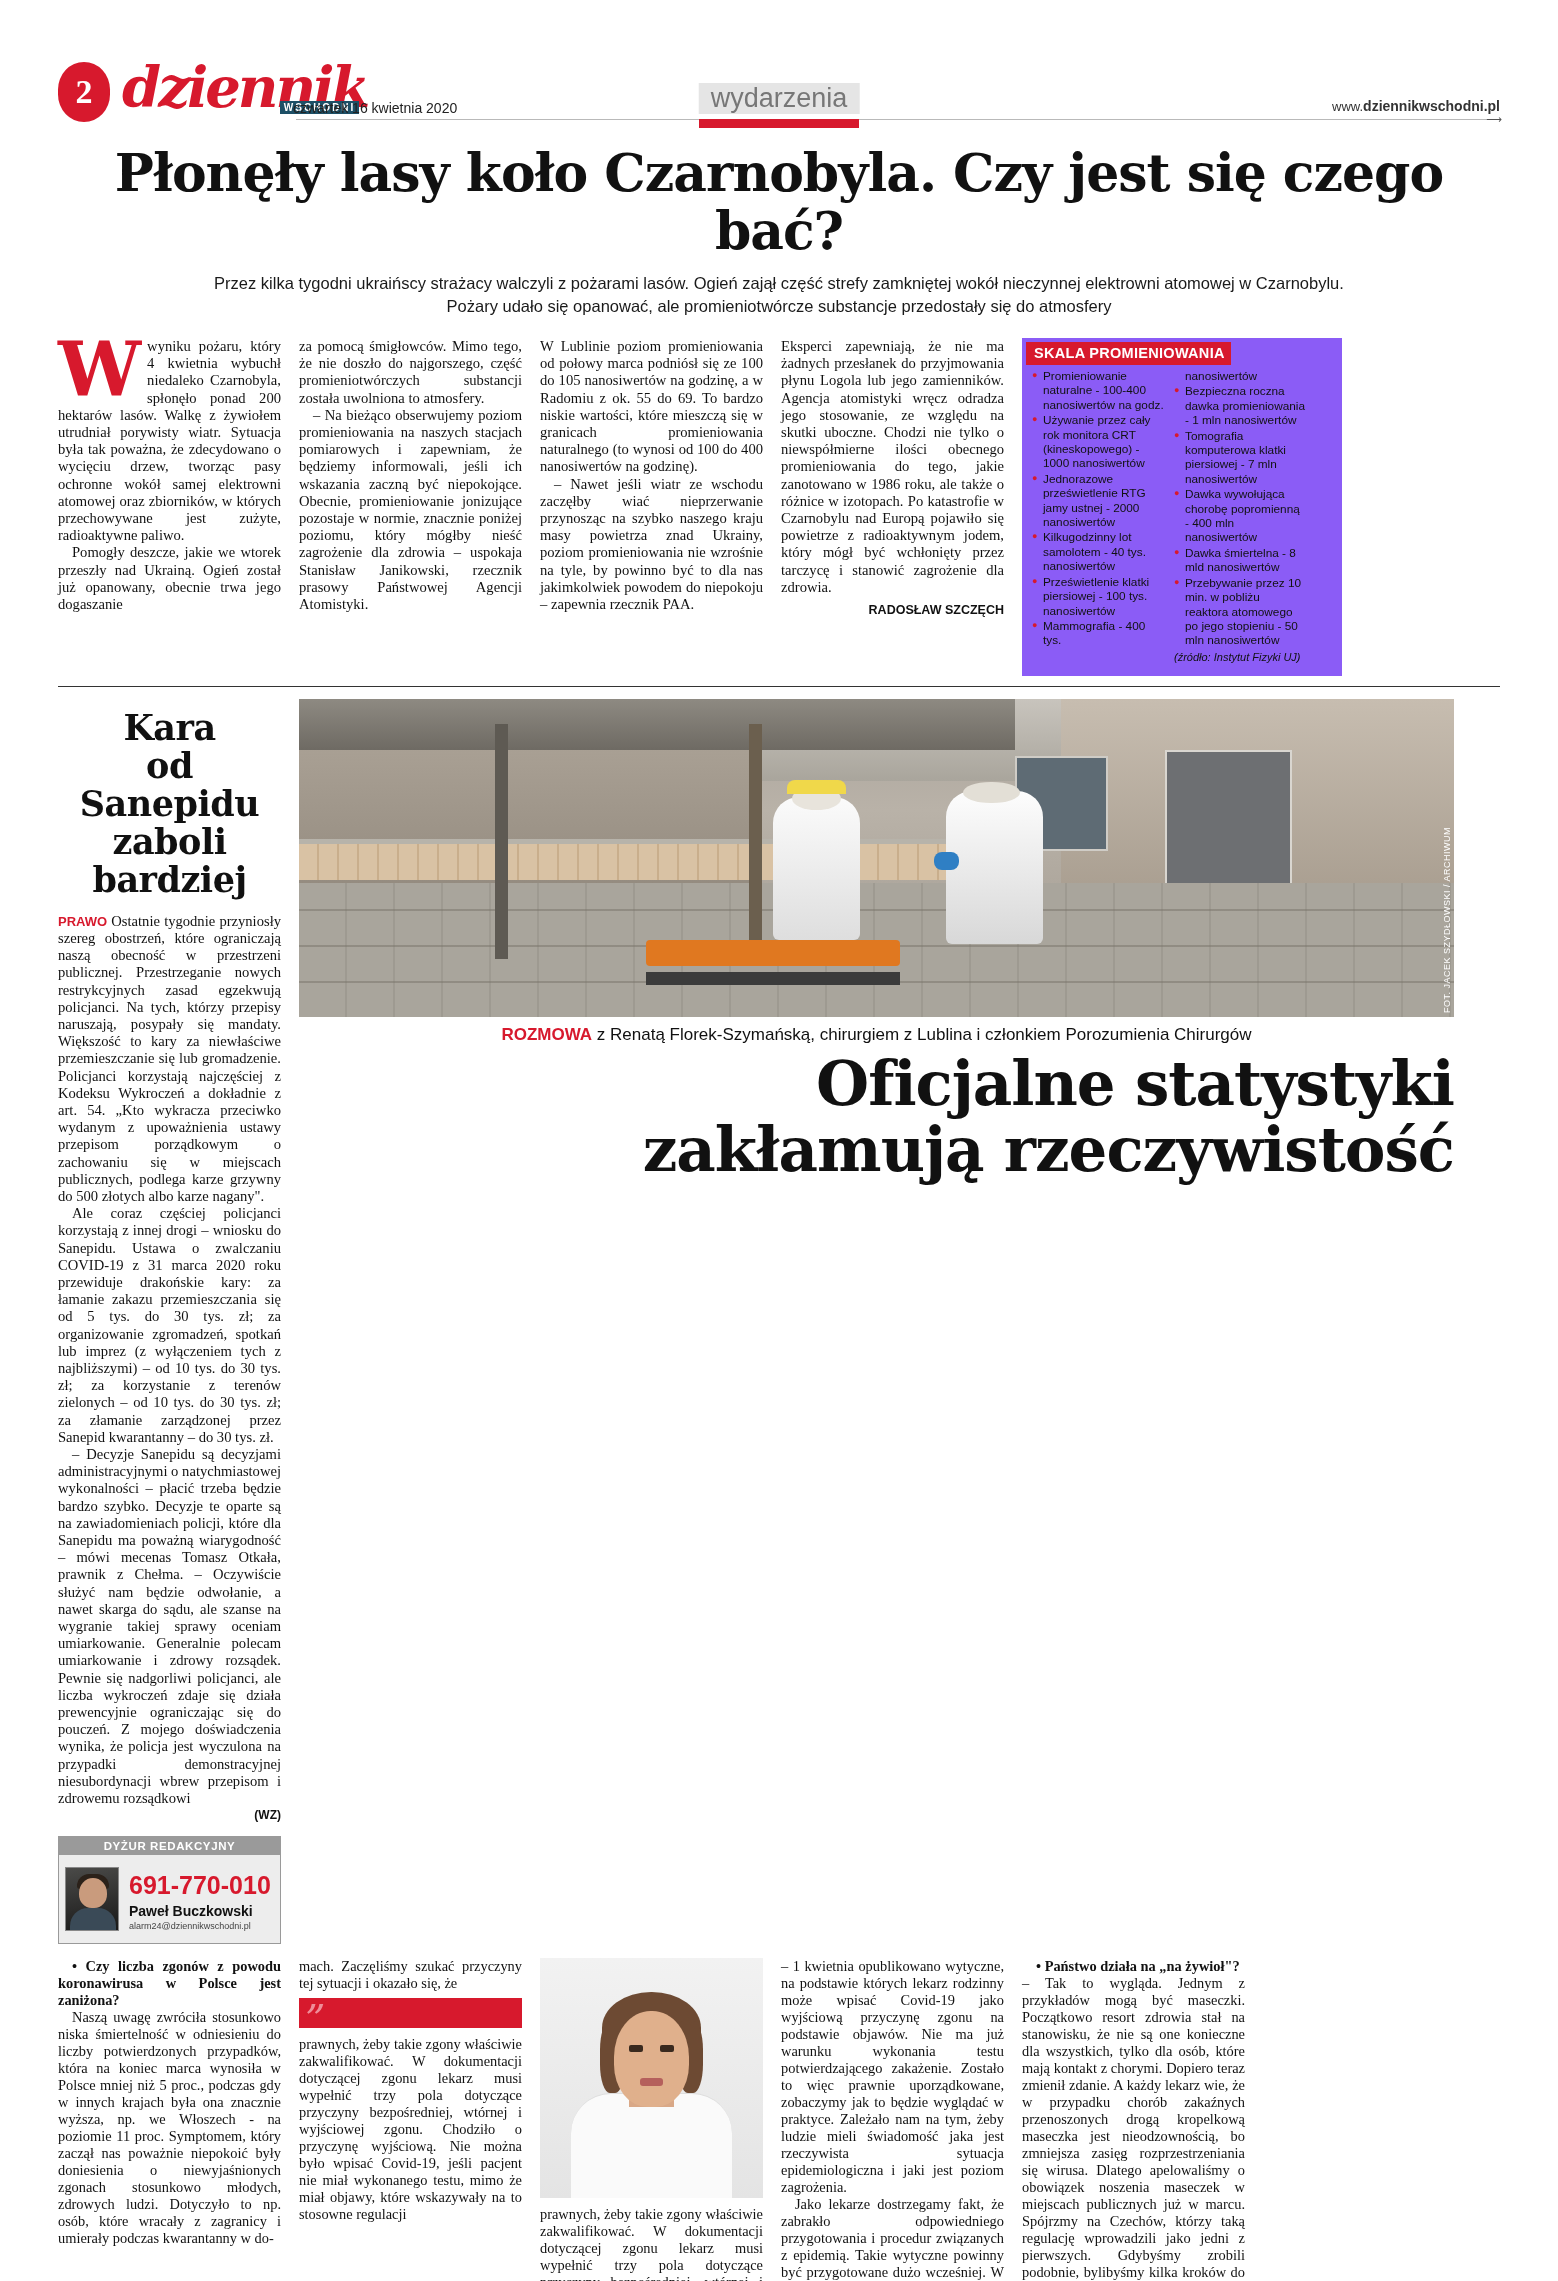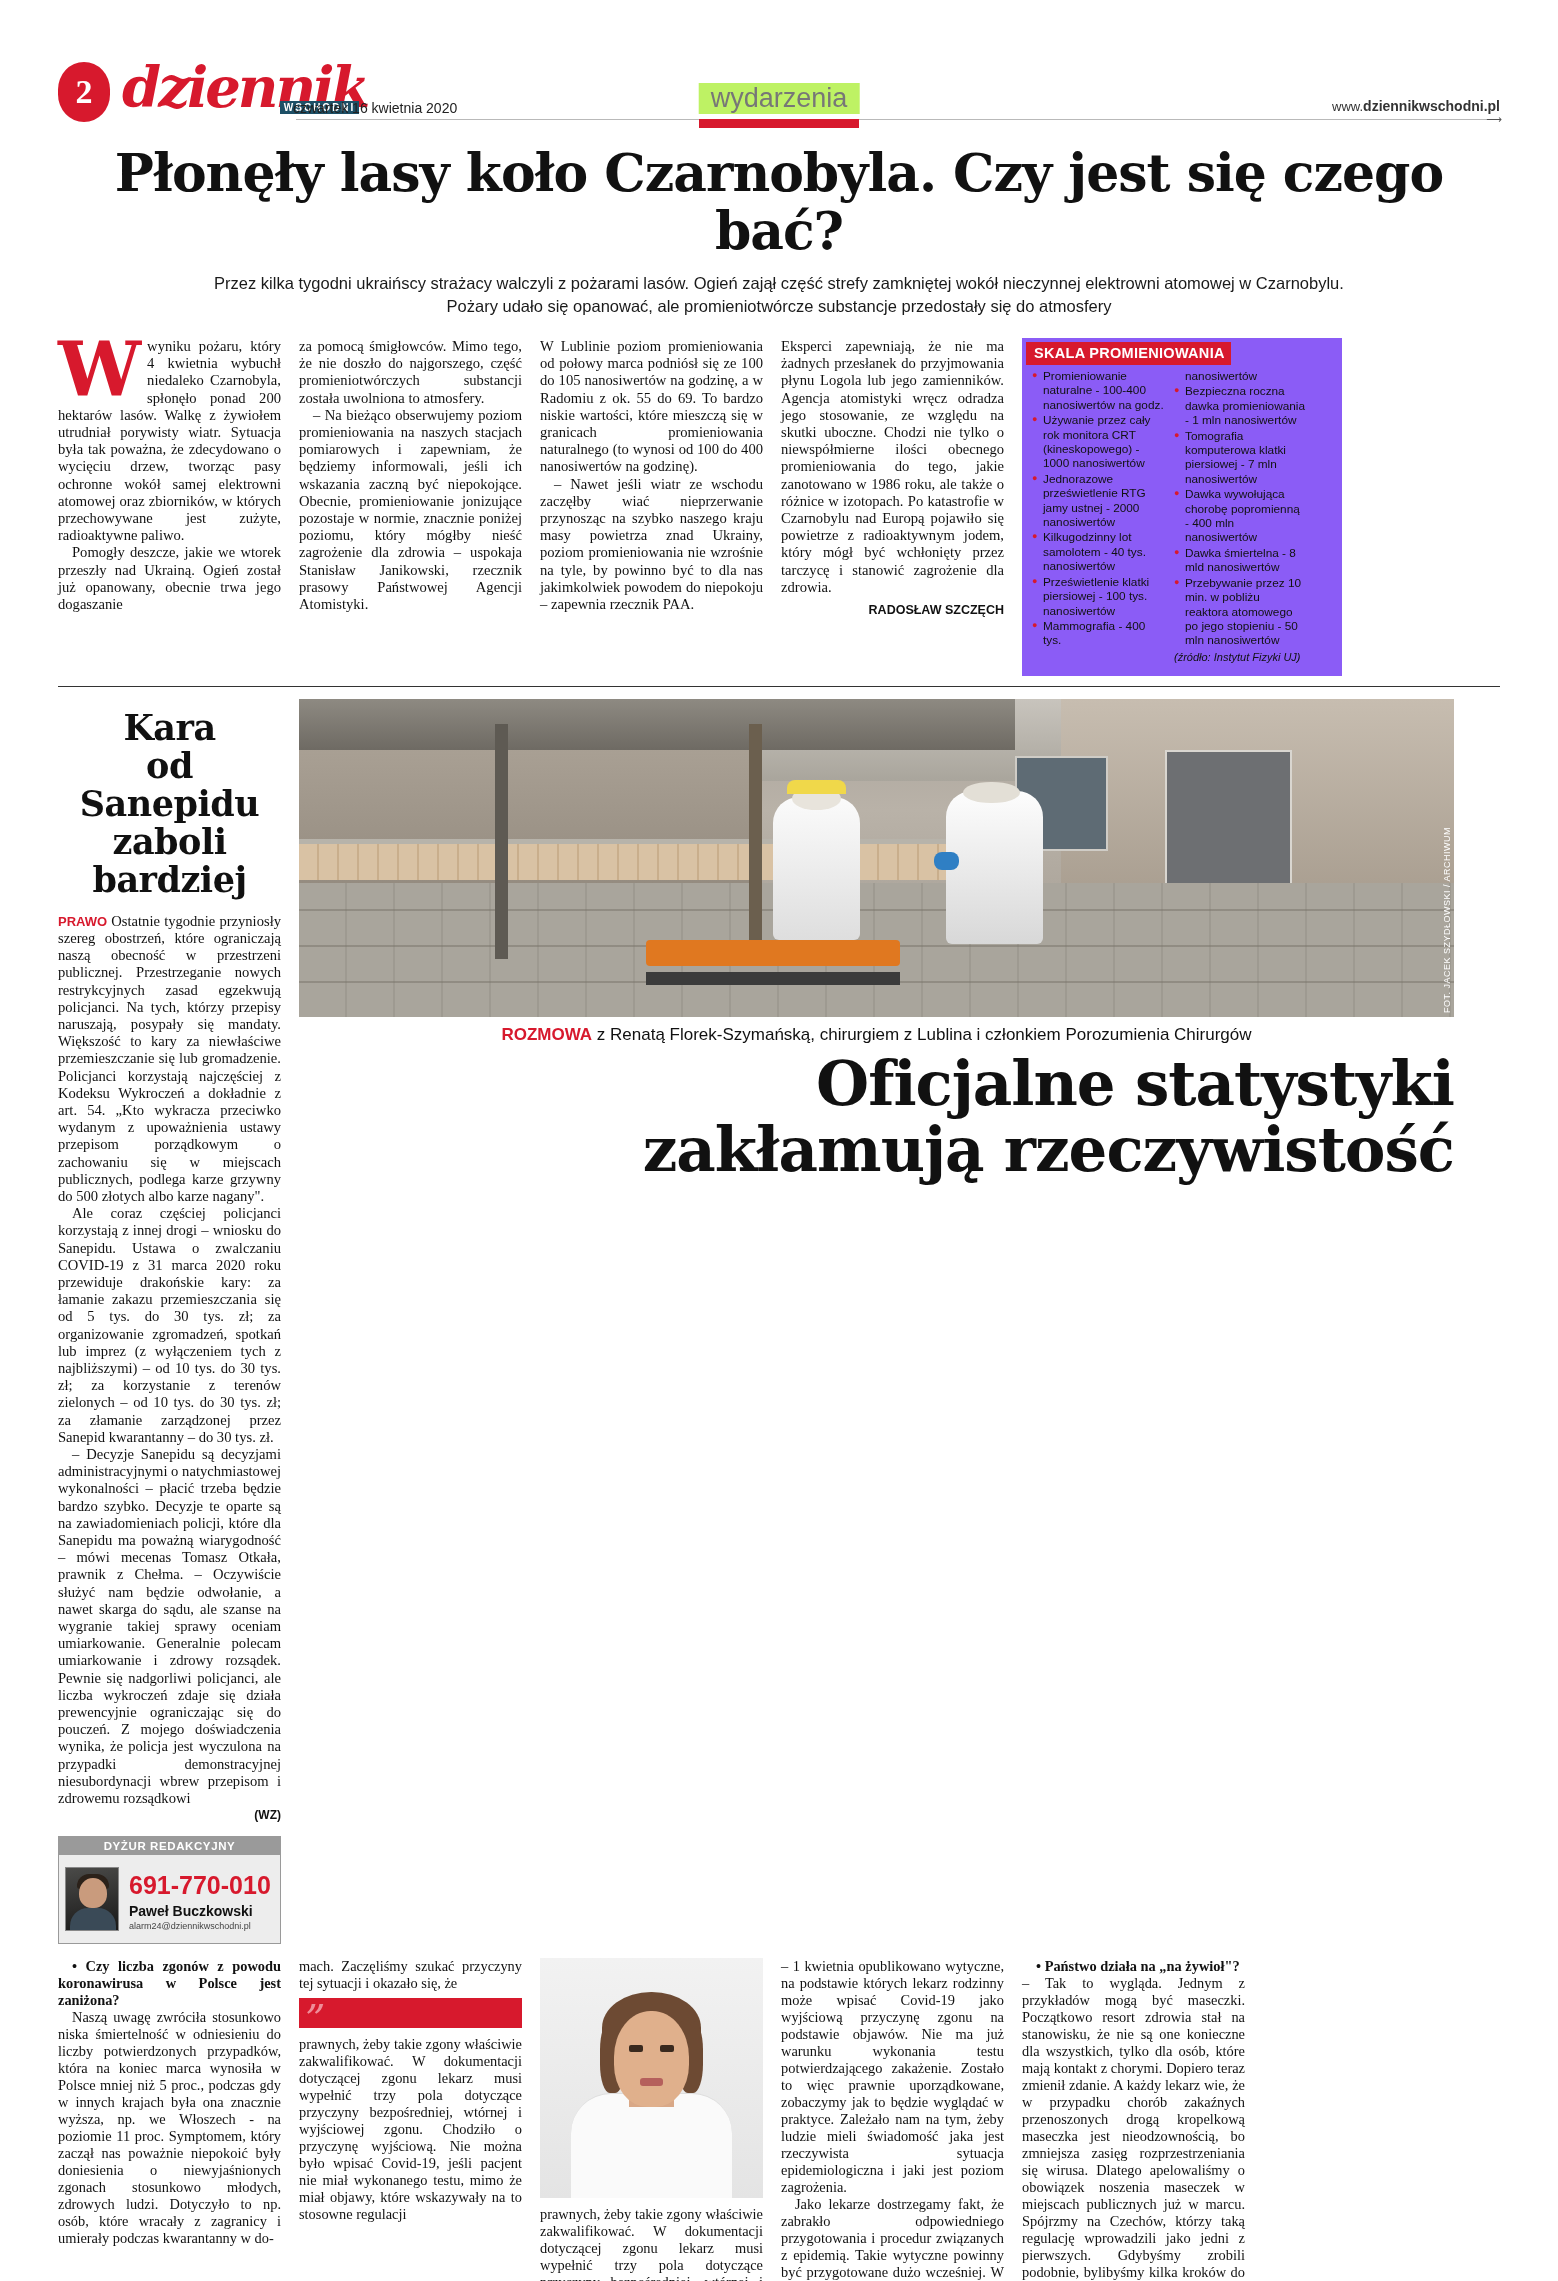--- a/index.html
+++ b/index.html
@@ -33,21 +33,21 @@
     font-size:10px; font-weight:bold; letter-spacing:2px; padding:1px 4px;
   }
   .mast-date {
     position:absolute; left:235px; bottom:22px;
     font-family:"Liberation Sans",sans-serif; font-size:14px; color:#222;
   }
   .mast-rule { position:absolute; left:238px; right:0; bottom:18px; height:1px; background:#b9b9b9; }
   .mast-section {
     position:absolute; left:50%; transform:translateX(-50%); bottom:24px;
     font-family:"Liberation Sans",sans-serif; font-size:27px; color:#777;
-    background:#bef264; padding:0 12px; z-index:3;
+    background:#e5e5e5; padding:0 12px; z-index:3;
   }
   .mast-section-bar { position:absolute; left:50%; transform:translateX(-50%); bottom:10px; width:160px; height:9px; background:#d7192d; z-index:4; }
   .mast-url {
     position:absolute; right:0; bottom:24px; background:#fff; padding-left:10px;
     font-family:"Liberation Sans",sans-serif; font-size:13px; color:#333; z-index:3;
   }
   .mast-url b { font-size:14px; }
   .mast-arrow { position:absolute; right:-2px; bottom:12px; font-size:11px; color:#555; }
 
   

